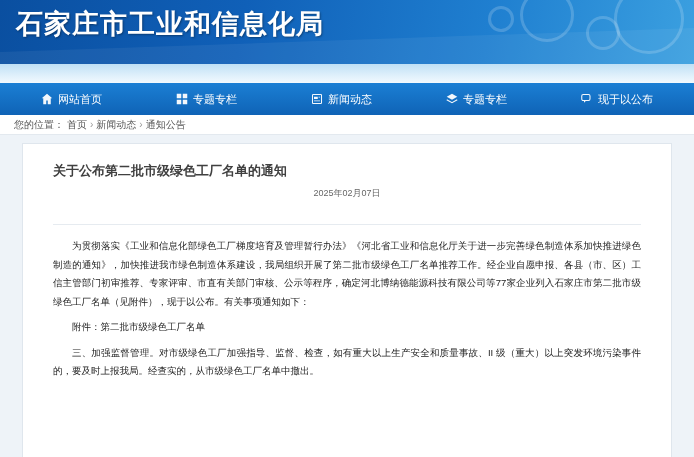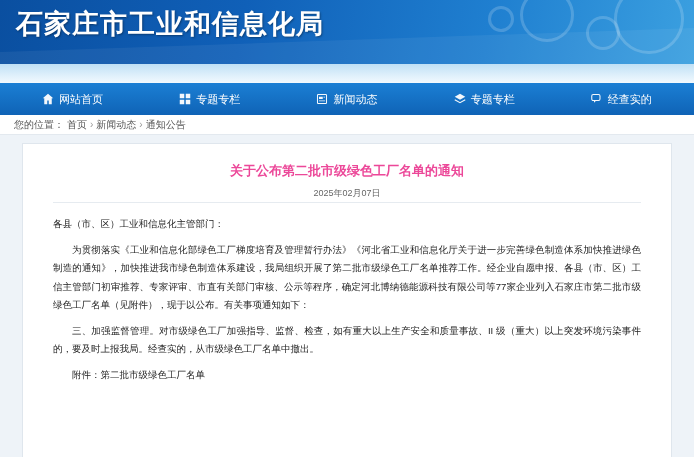--- a/index.html
+++ b/index.html
@@ -101,32 +101,32 @@
     overflow: hidden;
   }
   .doc {
     background: #ffffff;
     border: 1px solid #dfe6ed;
     height: 100%;
     padding: 14px 30px 10px 30px;
     overflow: hidden;
   }
   .doc-title {
-    text-align: center;
+    text-align: left;
     font-size: 13px;
     font-weight: bold;
-    color: #ec4899;
+    color: #404040;
     margin-top: 4px;
   }
   .doc-date {
     text-align: center;
     font-size: 9px;
     color: #666;
     margin-top: 7px;
-    padding-bottom: 2px;
+    padding-bottom: 24px;
     border-bottom: 1px solid #e6ebf0;
   }
   .doc-body {
     margin-top: 12px;
     font-size: 9.5px;
     line-height: 1.95;
     color: #222;
     text-align: justify;
   }
   .doc-body p { margin: 0 0 7px 0; }
@@ -186,38 +186,37 @@
     </span>
     <span>专题专栏</span>
   </div>
   <div class="nav-item">
     <span class="nico">
       <svg viewBox="0 0 16 16" width="12" height="12">
           <rect x="1" y="2" width="11" height="8" rx="2" fill="none" stroke="#ffffff" stroke-width="1.4"></rect>
           <path d="M4 10v3l3-3" fill="#ffffff"></path>
         </svg>
     </span>
-    <span>经查实的</span>
+    <span>现于以公布</span>
   </div>
 </div>
 
 <div class="crumb">
   <span>您的位置：</span>
   <a href="#">首页</a>
   <span class="sep">›</span>
   <a href="#">新闻动态</a>
   <span class="sep">›</span>
   <a href="#">通知公告</a>
 </div>
 
 <div class="page">
   <div class="doc">
     <div class="doc-title">关于公布第二批市级绿色工厂名单的通知</div>
     <div class="doc-date">2025年02月07日</div>
     <div class="doc-body">
-      <p>各县（市、区）工业和信息化主管部门：</p>
       <p class="indent">为贯彻落实《工业和信息化部绿色工厂梯度培育及管理暂行办法》《河北省工业和信息化厅关于进一步完善绿色制造体系加快推进绿色制造的通知》，加快推进我市绿色制造体系建设，我局组织开展了第二批市级绿色工厂名单推荐工作。经企业自愿申报、各县（市、区）工信主管部门初审推荐、专家评审、市直有关部门审核、公示等程序，确定河北博纳德能源科技有限公司等77家企业列入石家庄市第二批市级绿色工厂名单（见附件），现于以公布。有关事项通知如下：</p>
+      <p class="indent">附件：第二批市级绿色工厂名单</p>
       <p class="indent">三、加强监督管理。对市级绿色工厂加强指导、监督、检查，如有重大以上生产安全和质量事故、II 级（重大）以上突发环境污染事件的，要及时上报我局。经查实的，从市级绿色工厂名单中撤出。</p>
-      <p class="indent">附件：第二批市级绿色工厂名单</p>
     </div>
 
   </div>
 </div>
 
 </body></html>

